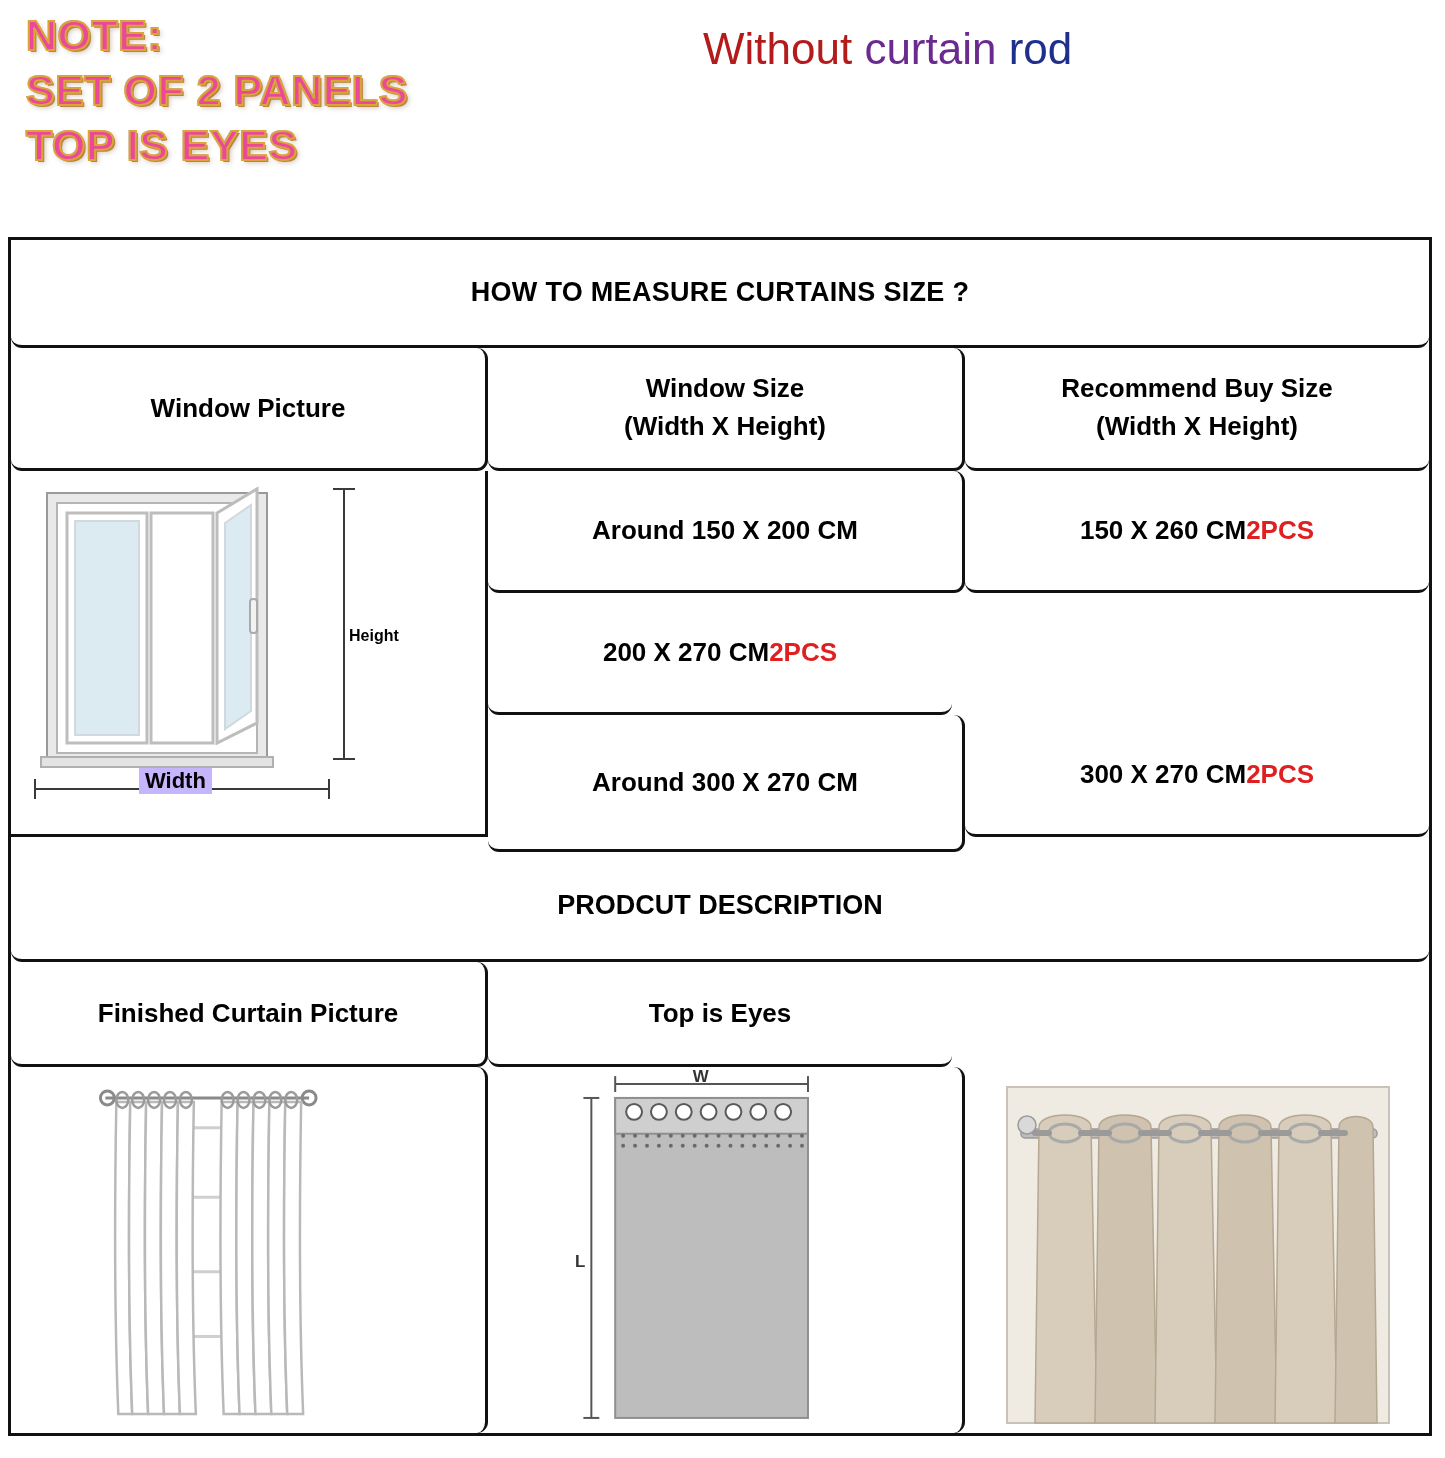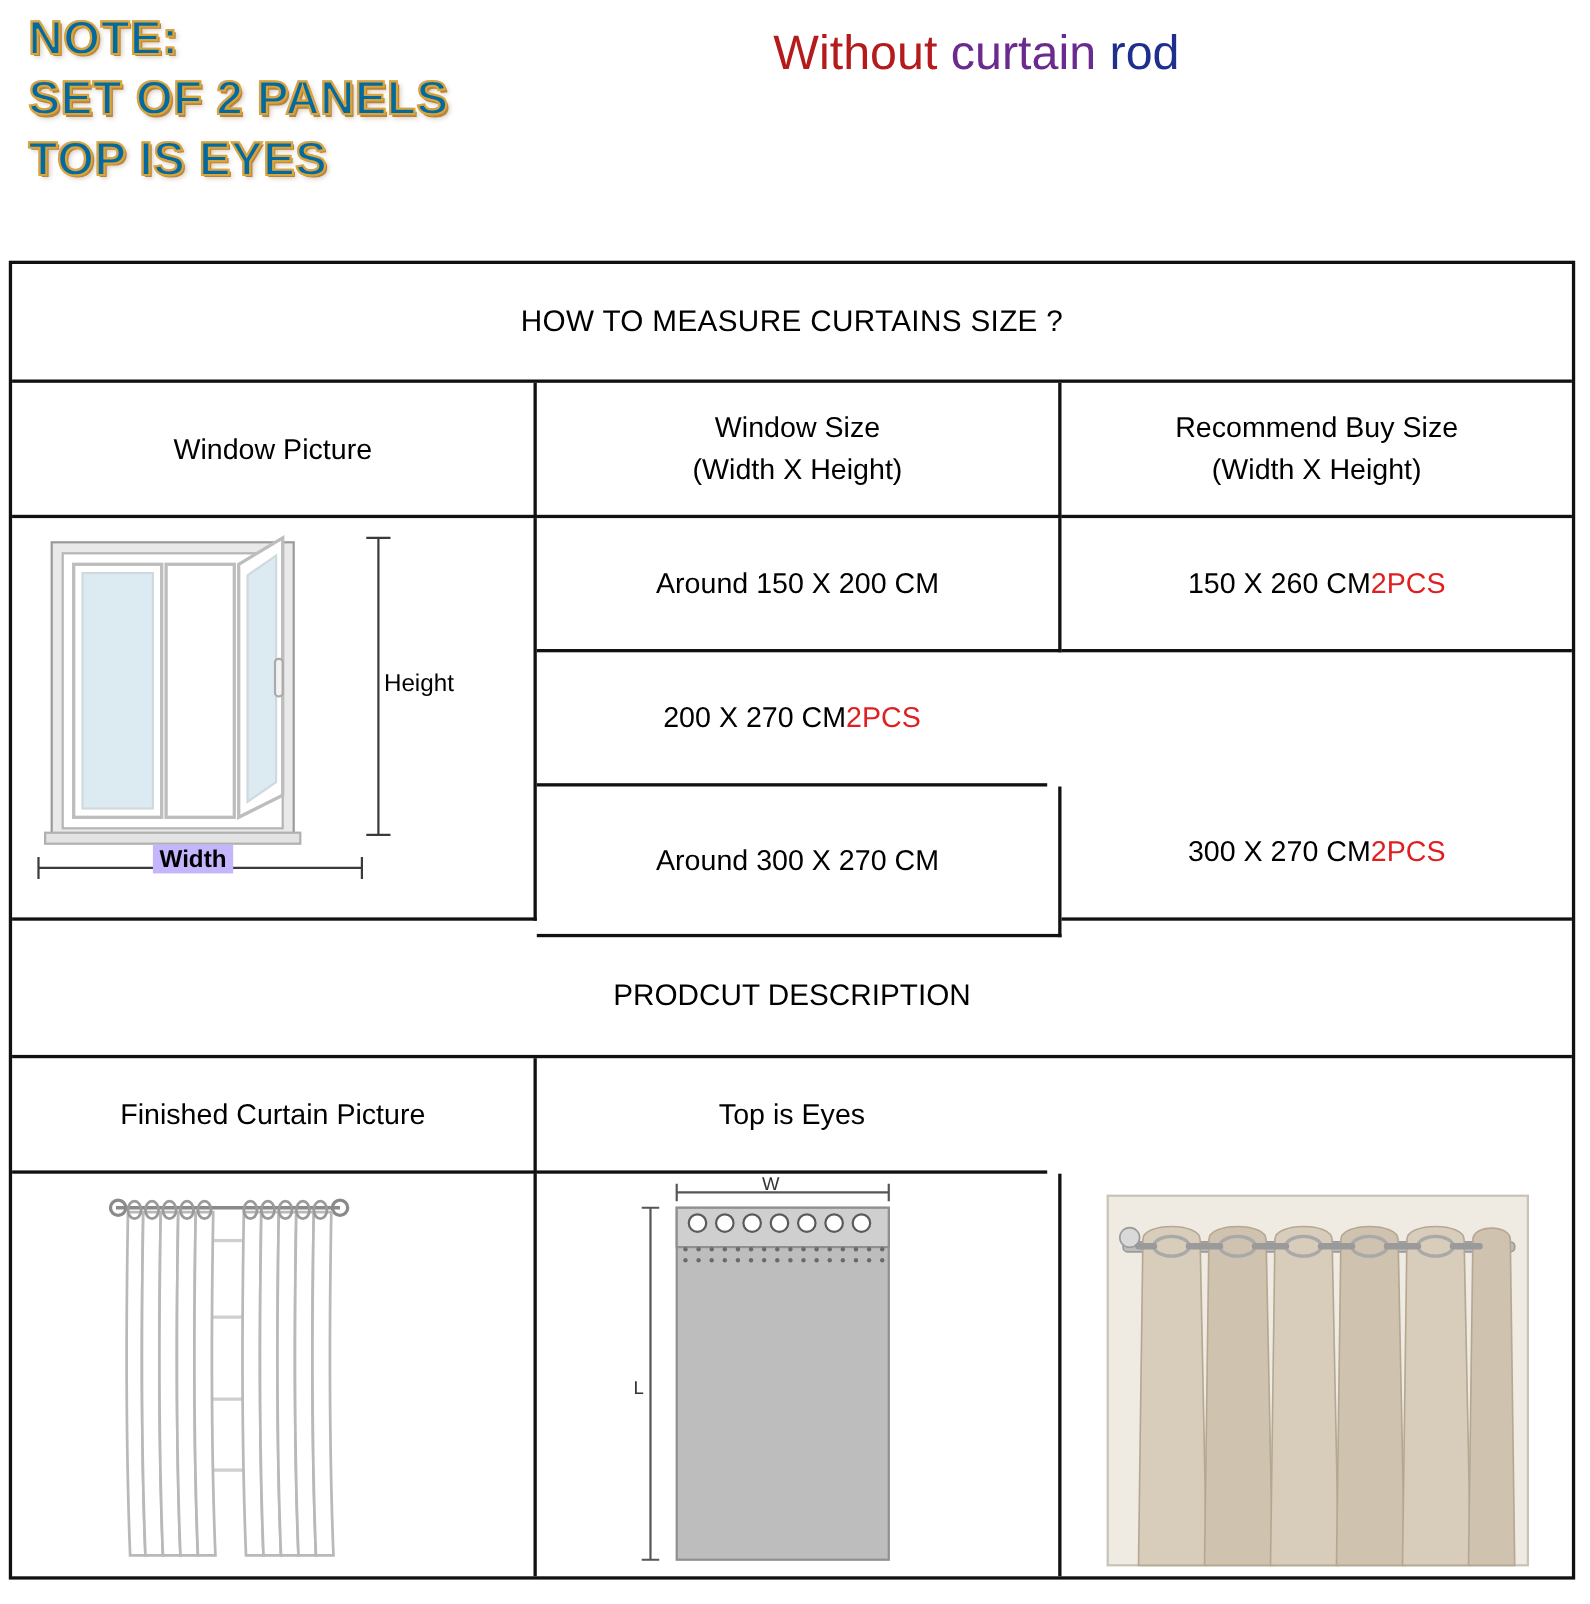--- a/index.html
+++ b/index.html
@@ -23,21 +23,21 @@
   }
   .note-block {
     position: absolute;
     left: 26px;
     top: 8px;
     font-family: "Liberation Sans", sans-serif;
     font-weight: bold;
     font-size: 43px;
     line-height: 1.28;
     letter-spacing: 0.5px;
-    color: #0369a1;
+    color: #ec4899;
     -webkit-text-stroke: 2px #d9a43a;
     text-shadow:
       2px 2px 0 #b9853a,
       -1px -1px 0 #c9b0c9,
       3px 3px 5px rgba(120,90,60,0.35);
   }
   .note-block div { white-space: pre; }
 
   .without-rod {
     position: absolute;
@@ -63,22 +63,23 @@
   .row { display: flex; }
   .cell {
     box-sizing: border-box;
     border-right: 3px solid #111;
     border-bottom: 3px solid #111;
     display: flex;
     align-items: center;
     justify-content: center;
     text-align: center;
     font-size: 26px;
-    font-weight: normal;
+    font-weight: bold;
     padding: 6px 8px;
+    border-radius: 11px;
   }
   .cell.last { border-right: none; }
   .row.lastrow .cell { border-bottom: none; }
 
   .c1 { width: 477px; }
   .c2 { width: 477px; }
   .c3 { width: 464px; }
 
   .full { width: 1418px; }
 
@@ -178,21 +179,21 @@
         <rect x="30" y="286" width="232" height="10" fill="#e3e3e3" stroke="#b0b0b0" stroke-width="2"></rect>
 
         <line x1="333" y1="18" x2="333" y2="288" stroke="#3a3a3a" stroke-width="2"></line>
         <line x1="322" y1="18" x2="344" y2="18" stroke="#3a3a3a" stroke-width="2"></line>
         <line x1="322" y1="288" x2="344" y2="288" stroke="#3a3a3a" stroke-width="2"></line>
 
         <line x1="24" y1="318" x2="318" y2="318" stroke="#3a3a3a" stroke-width="2"></line>
         <line x1="24" y1="308" x2="24" y2="328" stroke="#3a3a3a" stroke-width="2"></line>
         <line x1="318" y1="308" x2="318" y2="328" stroke="#3a3a3a" stroke-width="2"></line>
       </svg>
-      <div style="position:absolute; left:338px; top:137px; font-size:22px; font-weight:normal;">Height</div>
+      <div style="position:absolute; left:338px; top:156px; font-size:16px; font-weight:bold;">Height</div>
       <div style="position:absolute; left:128px; top:297px; font-size:22px; font-weight:bold; background:#c4b5fd; padding:0 6px;">Width</div>
     </div>
 
     <div class="sizes-col">
       <div class="srow">
         <div class="cell c2" style="height:122px;">Around 150 X 200 CM</div>
         <div class="cell c3 last" style="height:122px;">
           <span>150 X 260 CM </span>
             <span class="red">2PCS</span>
         </div>

